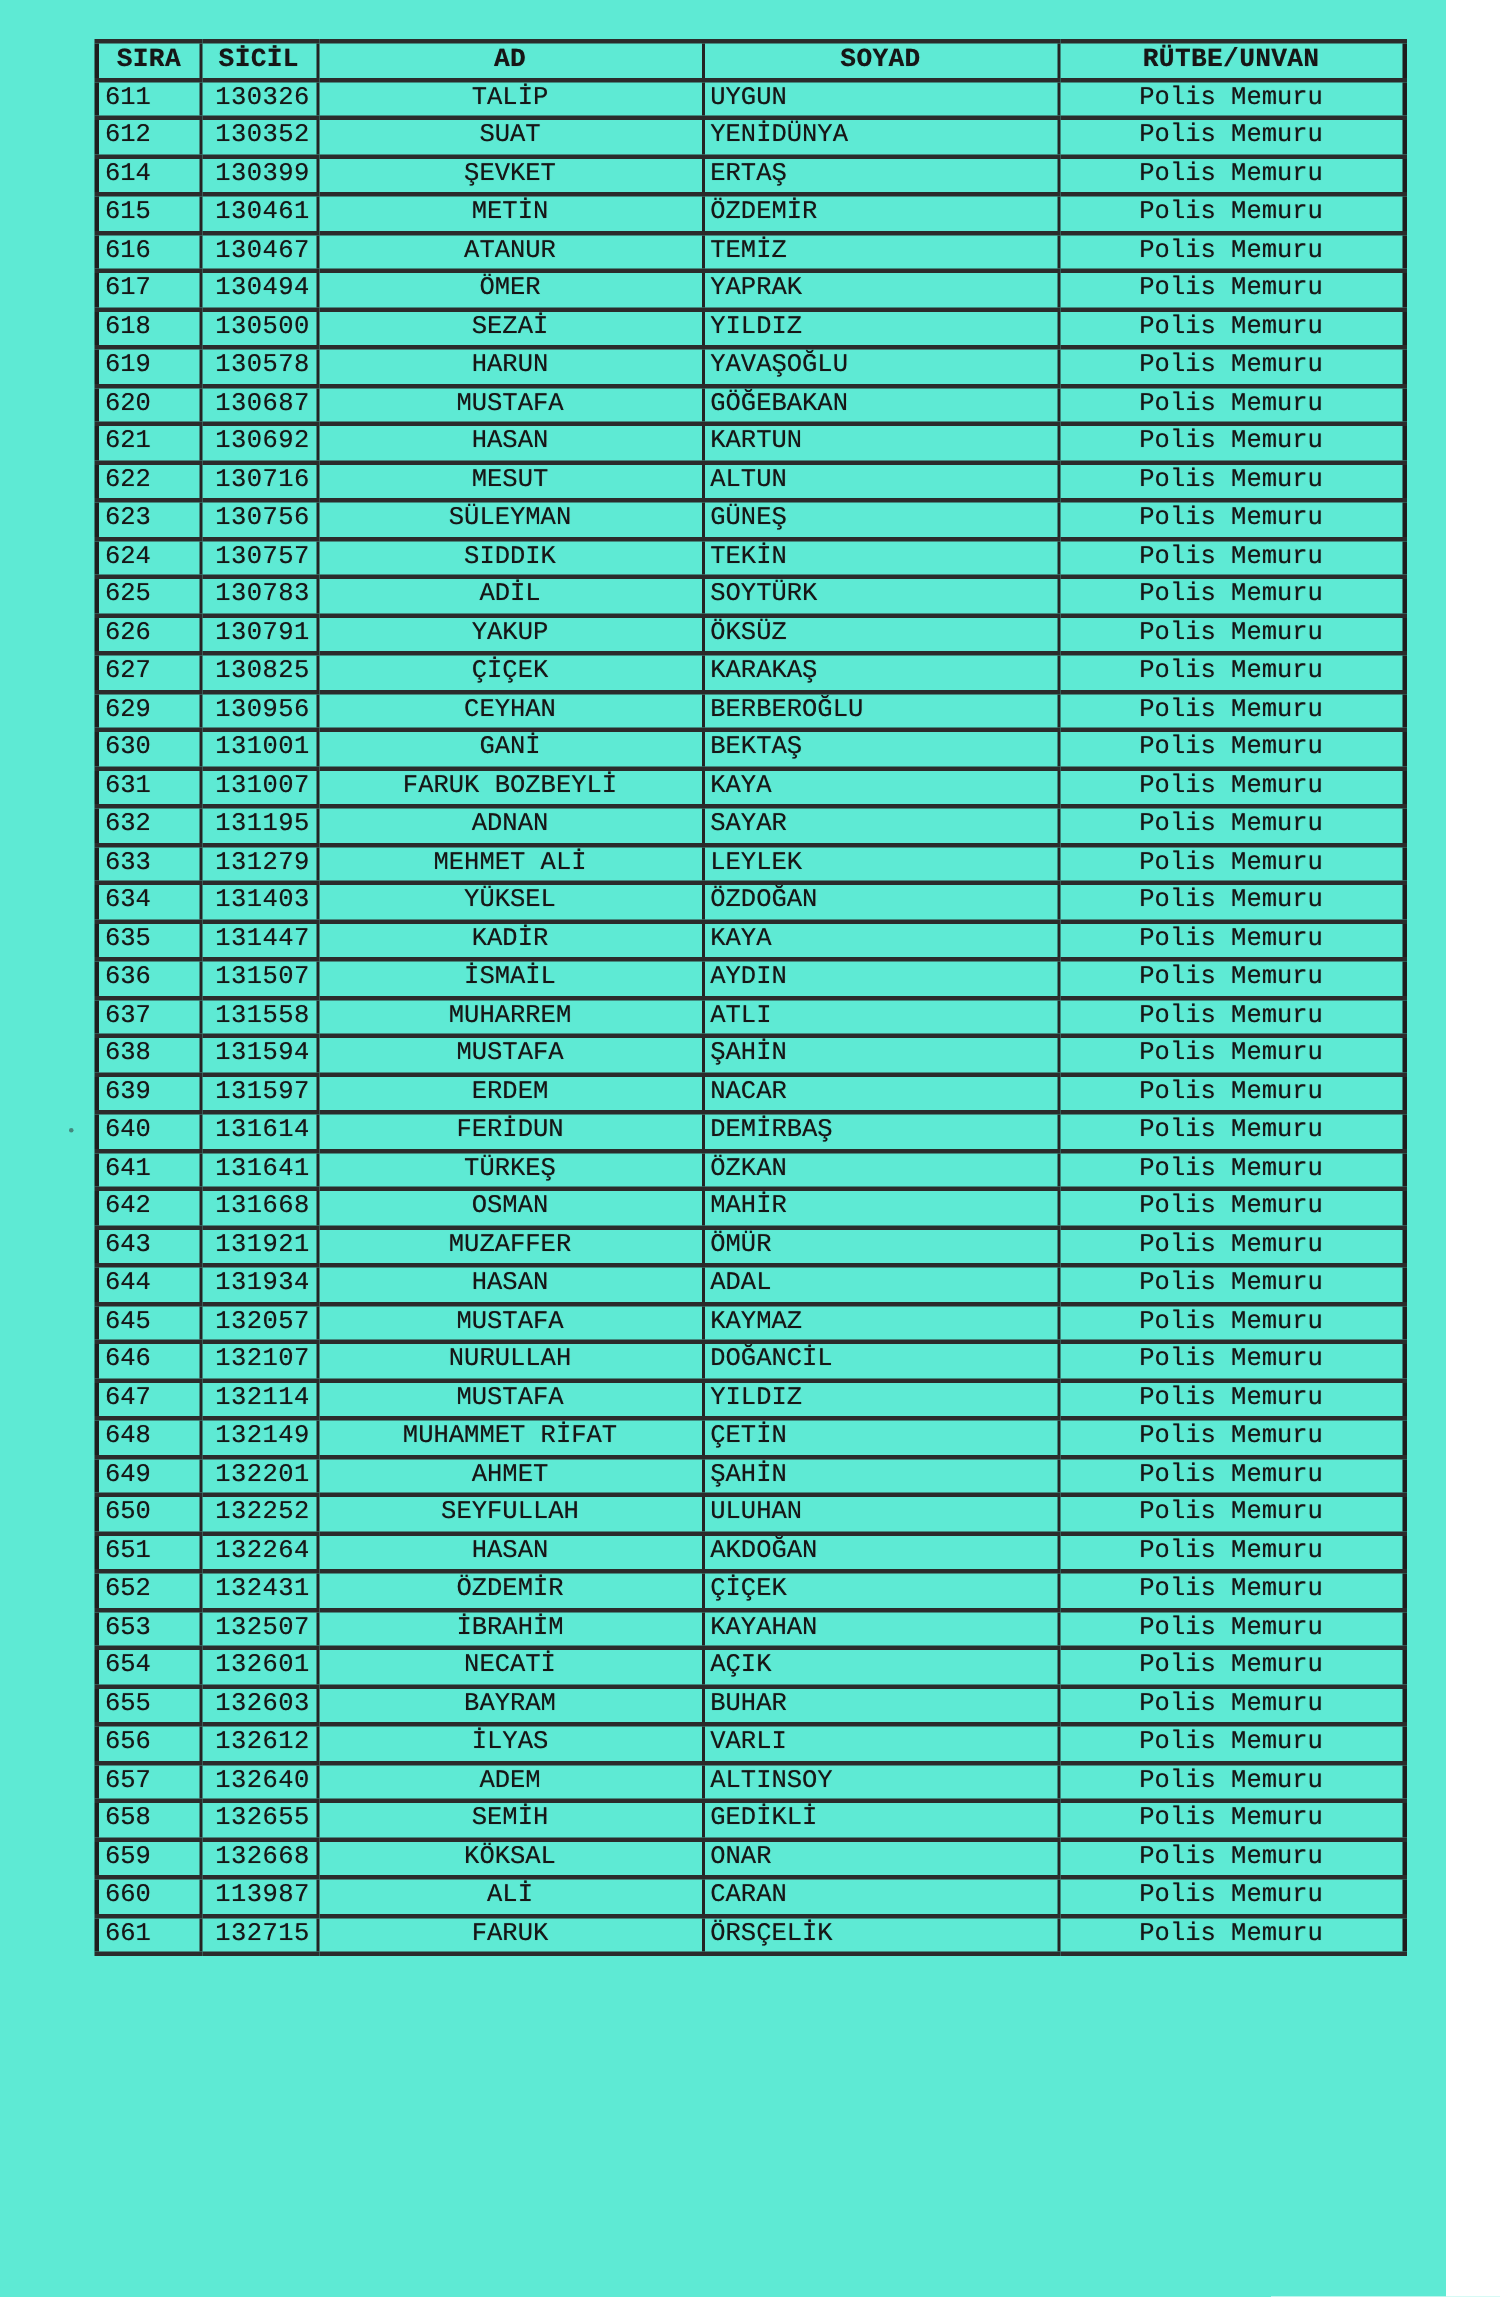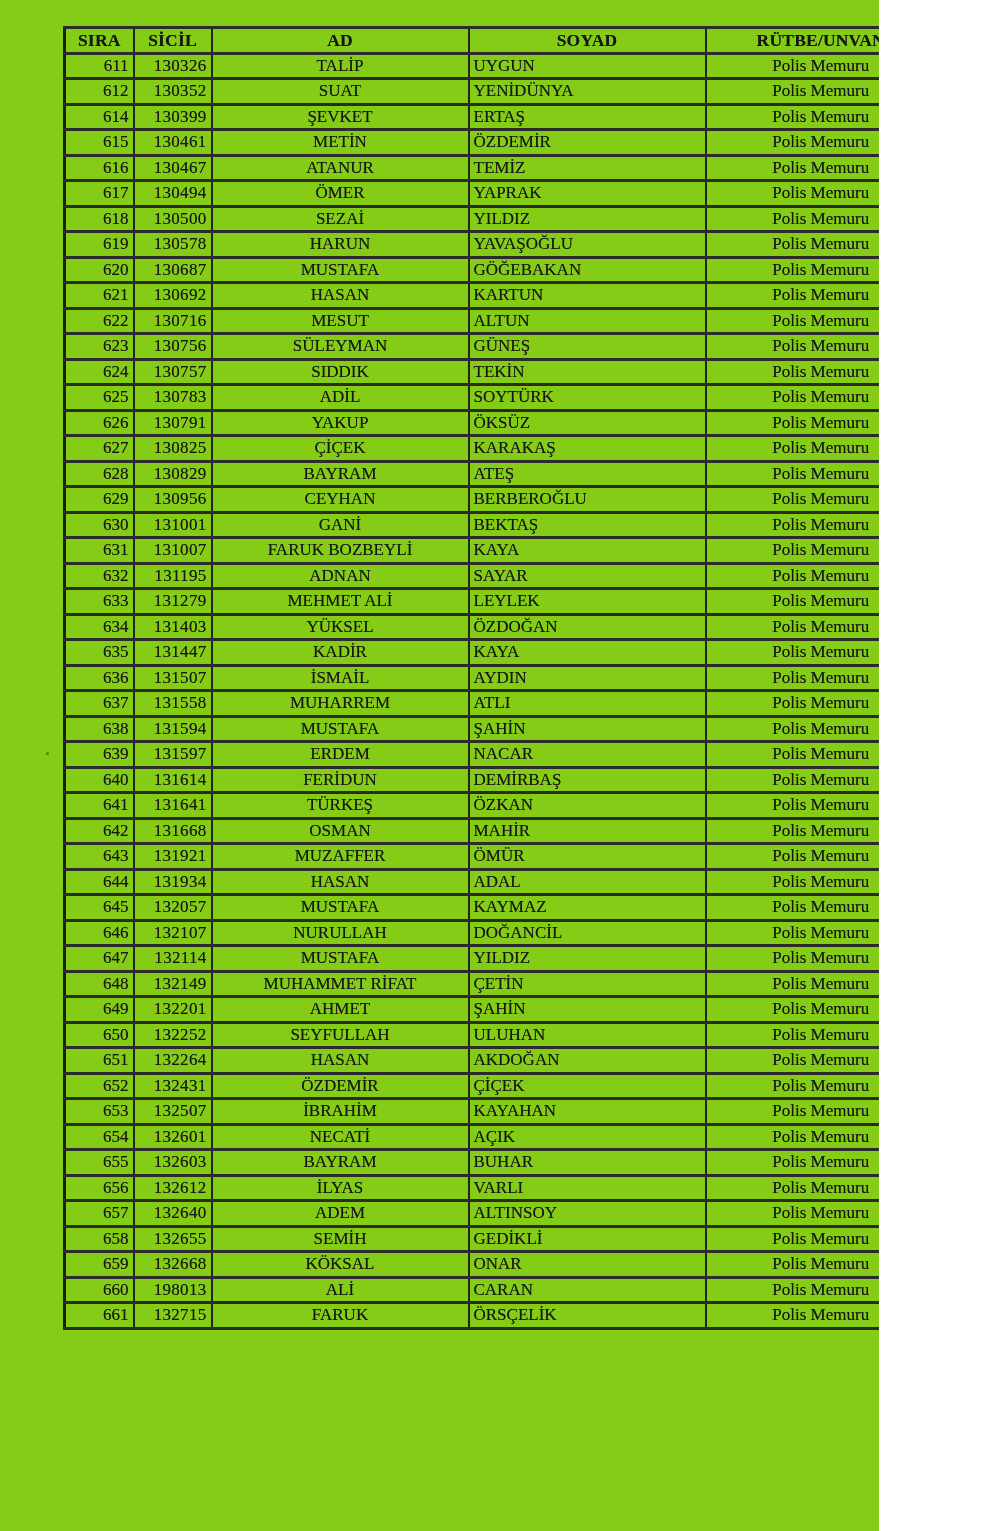--- a/index.html
+++ b/index.html
@@ -2,24 +2,24 @@
 <html><head>
 <meta charset="utf-8">
 <style>
   html, body {
     margin: 0;
     padding: 0;
     background: #ffffff;
   }
   .page {
     position: relative;
-    width: 879px;
+    width: 964px;
     height: 1531px;
-    background: #84cc16;
-    font-family: Liberation Serif, serif;
+    background: #5eead4;
+    font-family: Liberation Mono, monospace;
     color: #161616;
     overflow: hidden;
   }
   table.scan-table {
     position: absolute;
     left: 63px;
     top: 26px;
     width: 872px;
     border-collapse: collapse;
     table-layout: fixed;
@@ -43,21 +43,21 @@
     font-weight: bold;
     text-align: center;
     font-size: 17.5px;
     letter-spacing: 0.2px;
   }
   col.c-sira  { width: 69px; }
   col.c-sicil { width: 78px; }
   col.c-ad    { width: 257px; }
   col.c-soyad { width: 237px; }
   col.c-rutbe { width: 231px; }
-  td.col-sira  { text-align: right; }
+  td.col-sira  { text-align: left; }
   td.col-sicil { text-align: right; letter-spacing: 0.3px; }
   td.col-ad    { text-align: center; padding-left: 5px; }
   td.col-soyad { text-align: left; padding-left: 6px; }
   td.col-rutbe { text-align: center; padding-left: 9px; }
   
   .speck {
     position: absolute;
     width: 3px;
     height: 3px;
     border-radius: 50%;
@@ -192,27 +192,20 @@
           <td class="col-rutbe">Polis Memuru</td>
         </tr>
         <tr>
           <td class="col-sira">627</td>
           <td class="col-sicil">130825</td>
           <td class="col-ad">ÇİÇEK</td>
           <td class="col-soyad">KARAKAŞ</td>
           <td class="col-rutbe">Polis Memuru</td>
         </tr>
         <tr>
-          <td class="col-sira">628</td>
-          <td class="col-sicil">130829</td>
-          <td class="col-ad">BAYRAM</td>
-          <td class="col-soyad">ATEŞ</td>
-          <td class="col-rutbe">Polis Memuru</td>
-        </tr>
-        <tr>
           <td class="col-sira">629</td>
           <td class="col-sicil">130956</td>
           <td class="col-ad">CEYHAN</td>
           <td class="col-soyad">BERBEROĞLU</td>
           <td class="col-rutbe">Polis Memuru</td>
         </tr>
         <tr>
           <td class="col-sira">630</td>
           <td class="col-sicil">131001</td>
           <td class="col-ad">GANİ</td>
@@ -417,21 +410,21 @@
         </tr>
         <tr>
           <td class="col-sira">659</td>
           <td class="col-sicil">132668</td>
           <td class="col-ad">KÖKSAL</td>
           <td class="col-soyad">ONAR</td>
           <td class="col-rutbe">Polis Memuru</td>
         </tr>
         <tr>
           <td class="col-sira">660</td>
-          <td class="col-sicil">198013</td>
+          <td class="col-sicil">113987</td>
           <td class="col-ad">ALİ</td>
           <td class="col-soyad">CARAN</td>
           <td class="col-rutbe">Polis Memuru</td>
         </tr>
         <tr>
           <td class="col-sira">661</td>
           <td class="col-sicil">132715</td>
           <td class="col-ad">FARUK</td>
           <td class="col-soyad">ÖRSÇELİK</td>
           <td class="col-rutbe">Polis Memuru</td>

